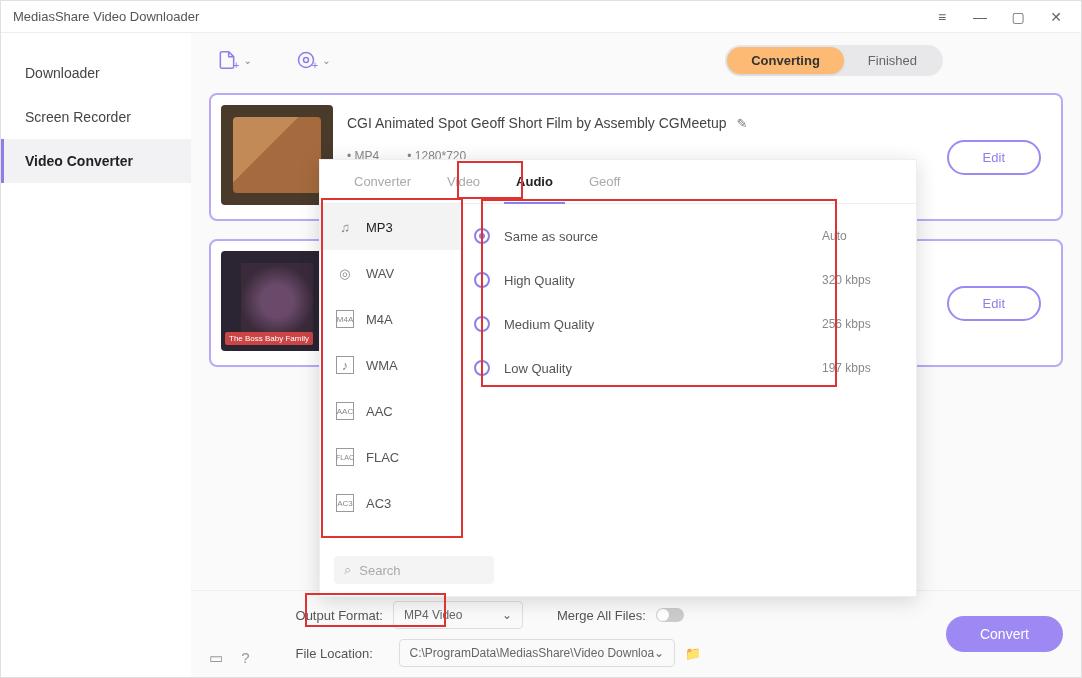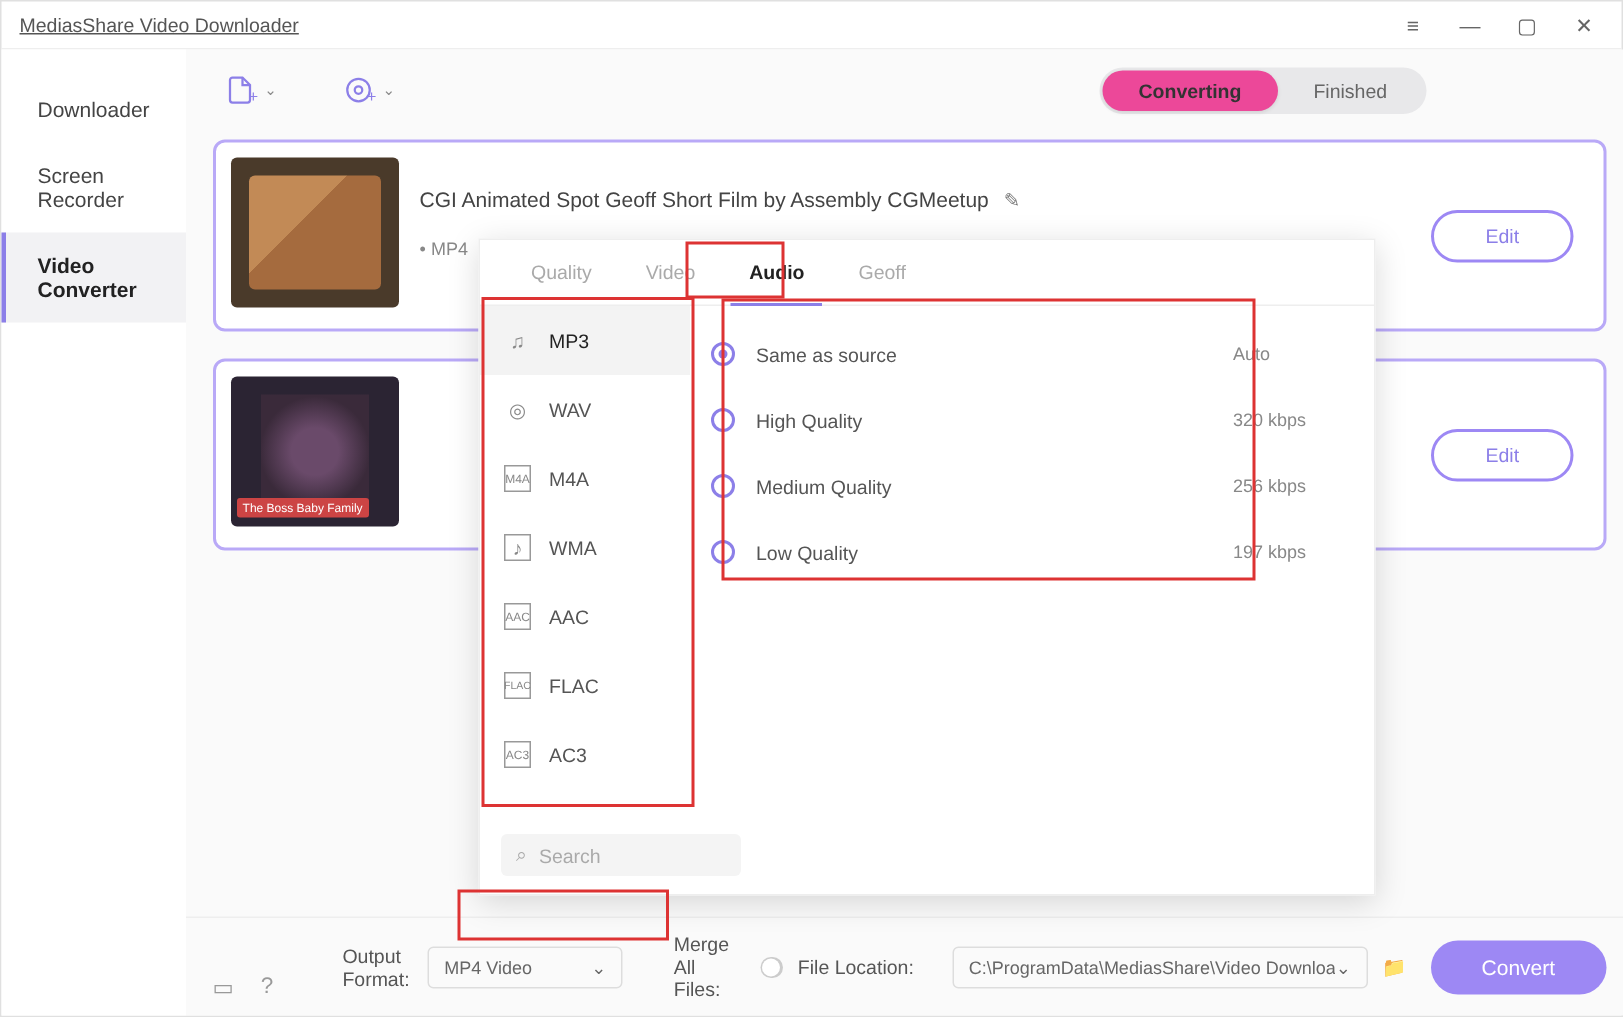--- a/index.html
+++ b/index.html
@@ -1,41 +1,41 @@
 <!DOCTYPE html>
 <html><head>
 <meta charset="utf-8">
 <style>
 * { margin:0; padding:0; box-sizing:border-box; font-family:"Segoe UI",Arial,sans-serif; }
 body { background:#fff; font-size:13px; color:#555; }
 .window { width:1082px; height:678px; border:1px solid #e0e0e0; position:relative; background:#fff; }
 .titlebar { height:32px; display:flex; align-items:center; padding:0 12px; border-bottom:1px solid #eee; }
-.titlebar-title { flex:1; font-size:13px; color:#555;text-decoration:underline; }
+.titlebar-title { flex:1; font-size:13px; color:#555; }
 .titlebar-controls { display:flex; gap:12px; align-items:center; }
 .tbc { width:26px; text-align:center; color:#666; cursor:pointer; font-size:14px; }
 .body { display:flex; height:calc(100% - 32px); }
 .sidebar { width:190px; background:#fff; padding-top:18px; }
 .side-item { padding:14px 24px; font-size:14px; color:#444; cursor:pointer; }
 .side-item.active { background:#f2f2f4; font-weight:600; color:#222; border-left:3px solid #8c7fe8; padding-left:21px; }
 .main { flex:1; background:#fafafa; display:flex; flex-direction:column; }
 .toolbar { display:flex; align-items:center; padding:10px 18px; gap:8px; }
 .tool-btn { display:flex; align-items:center; gap:2px; padding:6px 8px; color:#8c7fe8; cursor:pointer; font-size:18px; }
 .tool-btn svg { width:20px; height:20px; }
 .tab-pill { margin-left:auto; transform:translateX(-120px); display:flex; background:#e8e8ea; border-radius:16px; padding:2px; }
 .pill { padding:6px 24px; border-radius:14px; font-size:13px; color:#666; cursor:pointer; }
-.pill.active { background:#ec4899; color:#333; font-weight:600; box-shadow:0 1px 3px rgba(0,0,0,.1); }
+.pill.active { background:#fdba74; color:#333; font-weight:600; box-shadow:0 1px 3px rgba(0,0,0,.1); }
 .content { flex:1; overflow:auto; padding:6px 18px; position:relative; }
 .card { border:2px solid #b9a9f7; border-radius:8px; padding:10px; display:flex; gap:14px; margin-bottom:18px; background:#fff; align-items:flex-start; height:128px; }
 .thumb { width:112px; height:100px; border-radius:4px; background:#4a3a2a; position:relative; overflow:hidden; }
 .thumb.t2 { background:#2b2433; }
 .thumb-inner1 { position:absolute; inset:12px; background:linear-gradient(135deg,#c28a56 40%,#a56b3e 40%); border-radius:4px; }
 .thumb-inner2 { position:absolute; inset:12px 20px; background:radial-gradient(circle,#6a4a6a 30%,#3a2a3a 70%); }
 .thumb-label { position:absolute; bottom:6px; left:4px; background:#c44; color:#fff; font-size:8px; padding:2px 4px; border-radius:2px; }
 .card-mid { flex:1; }
-.card-title { font-size:14px; color:#444; display:flex; align-items:flex-end; gap:10px; margin-top:20px; }
+.card-title { font-size:14px; color:#444; display:flex; align-items:flex-end; gap:10px; margin-top:10px; }
 .pencil { color:#777; font-size:13px; cursor:pointer; }
 .meta { display:flex; gap:28px; margin-top:18px; font-size:12px; color:#888; }
 .meta span::before { content:"• "; }
 .edit-btn { border:2px solid #9d88f4; color:#8c7fe8; background:#fff; padding:8px 34px; border-radius:20px; font-size:13px; cursor:pointer; align-self:center; margin-right:10px; }
 .popover { position:absolute; top:158px; left:318px; width:598px; height:438px; background:#fff; border:1px solid #eee; box-shadow:0 4px 20px rgba(0,0,0,.15); z-index:10; }
 .pop-tabs { display:flex; padding:0 16px; border-bottom:1px solid #eee; }
 .pop-tab { padding:14px 18px; font-size:13px; color:#aaa; cursor:pointer; position:relative; }
 .pop-tab.active { color:#222; font-weight:600; }
 .pop-tab.active::after { content:""; position:absolute; left:6px; right:6px; bottom:-1px; height:2px; background:#8c7fe8; }
 .pop-body { display:flex; height:calc(100% - 92px); }
@@ -46,21 +46,21 @@
 .qual-list { flex:1; padding:10px 14px; }
 .qual-item { display:flex; align-items:center; padding:14px 0; gap:14px; cursor:pointer; }
 .qual-radio { width:16px; height:16px; border:2px solid #8c7fe8; border-radius:50%; position:relative; }
 .qual-radio.on::after { content:""; position:absolute; inset:3px; background:#8c7fe8; border-radius:50%; }
 .qual-label { flex:1; color:#555; }
 .qual-val { color:#888; font-size:12px; min-width:80px; text-align:left; }
 .pop-search { padding:8px 14px; }
 .pop-search-box { display:flex; align-items:center; gap:8px; background:#f4f4f4; border-radius:4px; padding:6px 10px; width:160px; color:#aaa; }
 .bottom { border-top:1px solid #eee; padding:10px 18px; display:flex; align-items:center; gap:16px; font-size:13px; color:#555; }
 .bottom-row { display:flex; align-items:center; gap:10px; }
-.bcol { display:flex; flex-direction:row; gap:10px; }
+.bcol { display:flex; flex-direction:column; gap:10px; }
 .select { display:inline-flex; justify-content:space-between; border:1px solid #ddd; border-radius:4px; padding:6px 10px; background:#fafafa; cursor:pointer; min-width:130px; font-size:12px; color:#666; }
 .pathsel { min-width:270px; }
 .merge-toggle { width:28px; height:14px; background:#ccc; border-radius:8px; position:relative; cursor:pointer; }
 .merge-toggle::after { content:""; position:absolute; width:12px; height:12px; background:#fff; border-radius:50%; top:1px; left:1px; }
 .convert-btn { background:#9d88f4; color:#fff; padding:10px 34px; border-radius:20px; font-size:14px; cursor:pointer; border:none; margin-left:auto; }
 .bot-icons { display:flex; gap:18px; color:#999; font-size:15px; padding-right:30px; align-self:flex-end; }
 .redbox { position:absolute; border:2px solid #d33; pointer-events:none; z-index:20; }
 .rb1 { top:160px; left:456px; width:66px; height:38px; }
 .rb2 { top:197px; left:320px; width:142px; height:340px; }
 .rb3 { top:198px; left:480px; width:356px; height:188px; }
@@ -131,21 +131,21 @@
               <div class="thumb-inner2"></div>
               <div class="thumb-label">The Boss Baby Family</div>
             </div>
           <div class="card-mid"></div>
           <button class="edit-btn">Edit</button>
         </div>
       </div>
 
       <div class="popover">
         <div class="pop-tabs">
-          <div class="pop-tab">Quality</div>
+          <div class="pop-tab">Converter</div>
           <div class="pop-tab">Video</div>
           <div class="pop-tab active">Audio</div>
           <div class="pop-tab">Geoff</div>
         </div>
         <div class="pop-body">
           <div class="fmt-list">
             <div class="fmt-item sel">
                 <span class="fmt-icon">♫</span>
                 <span>MP3</span>
               </div>

